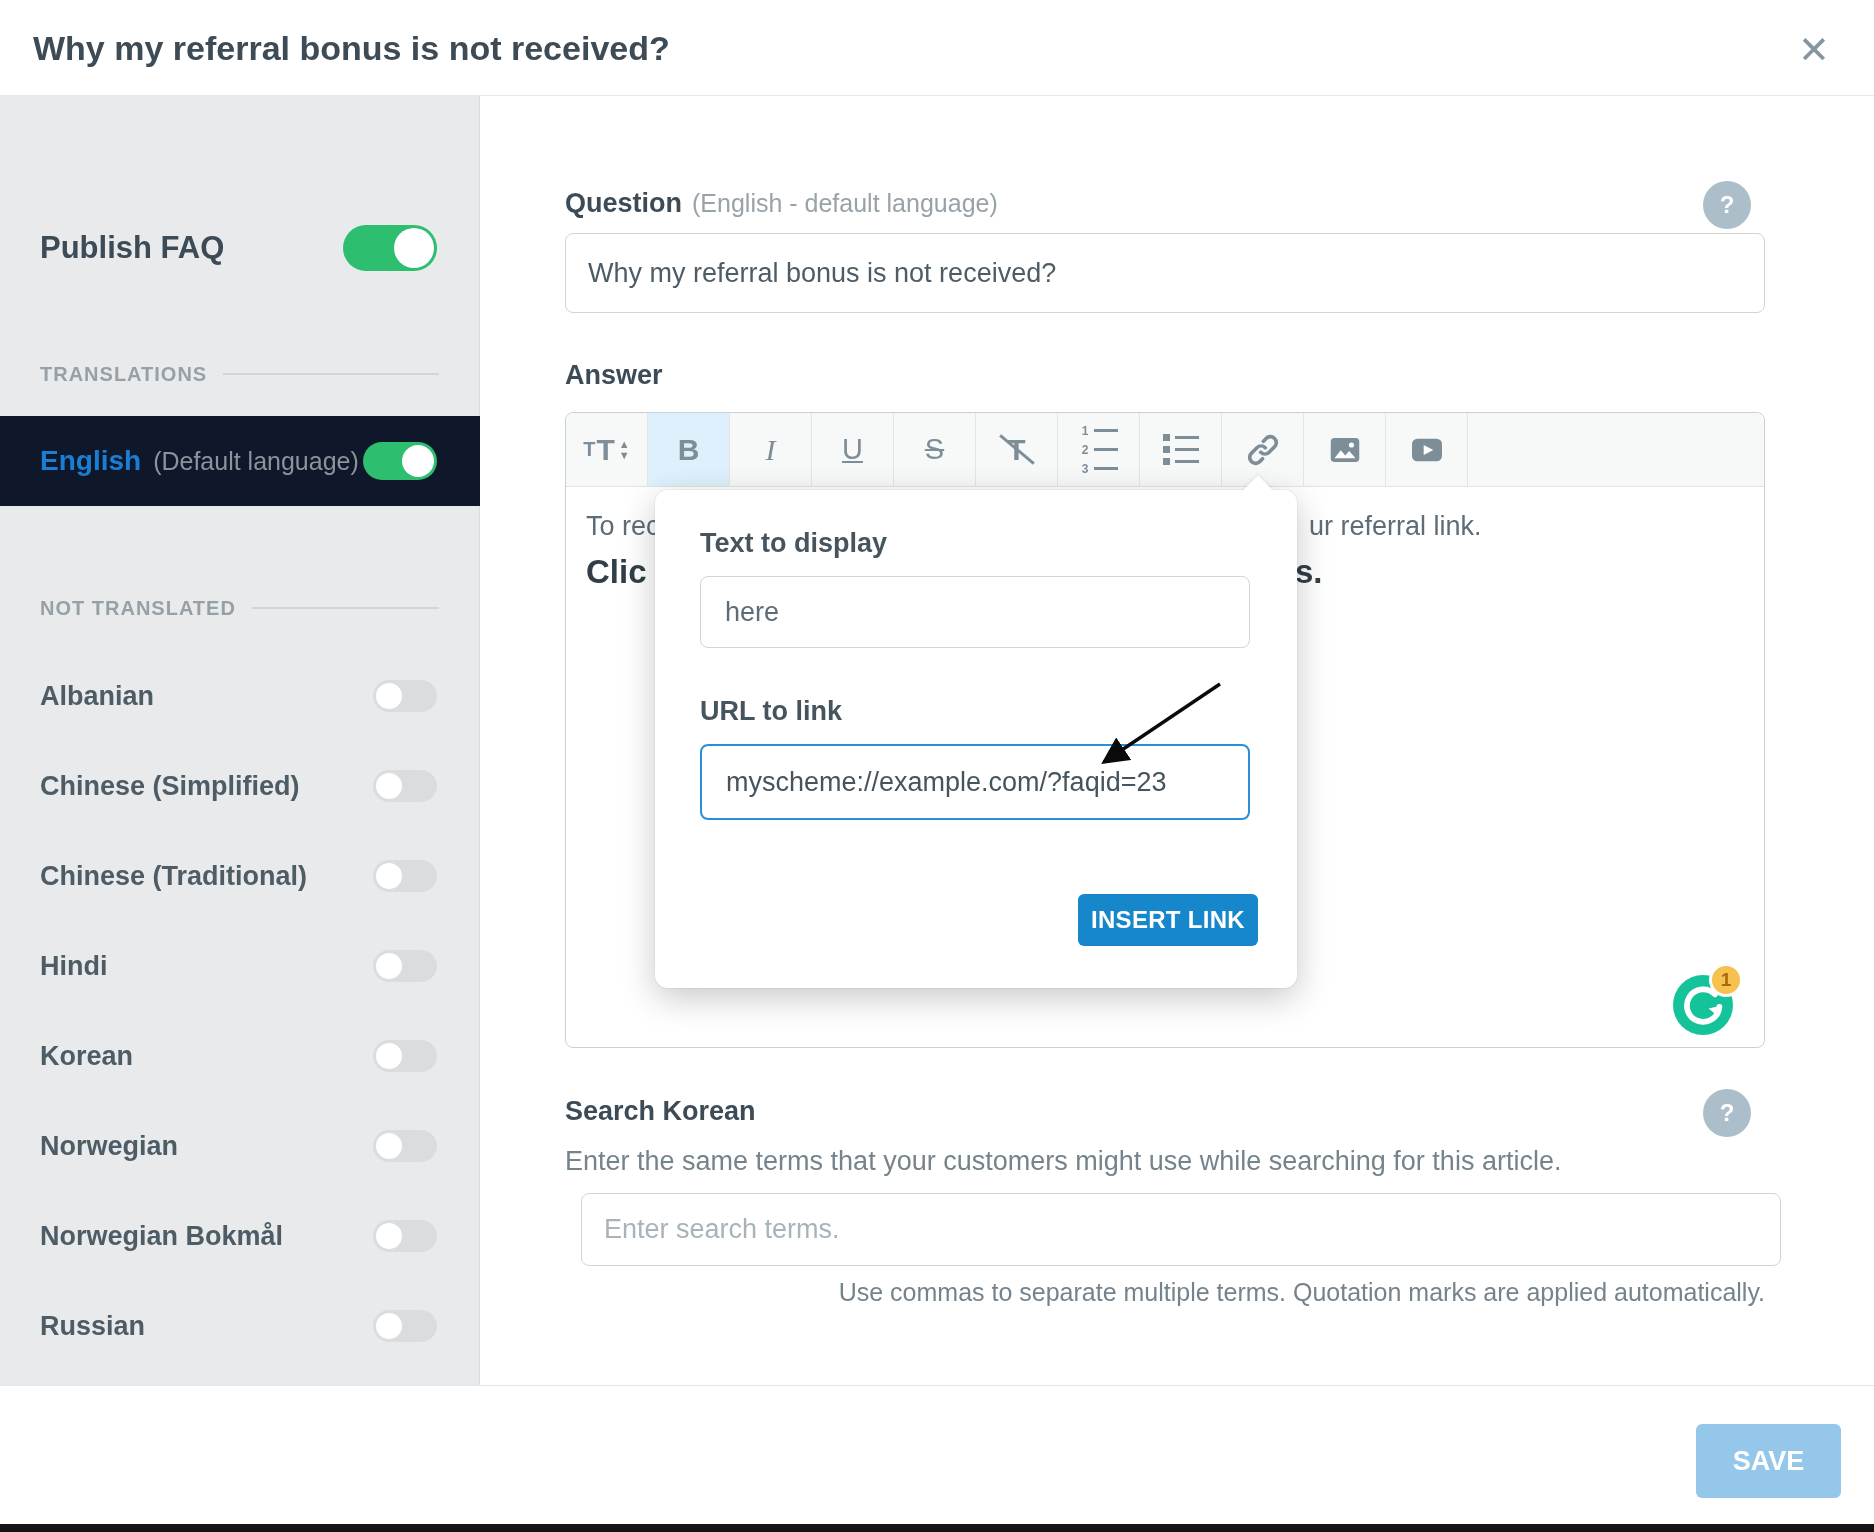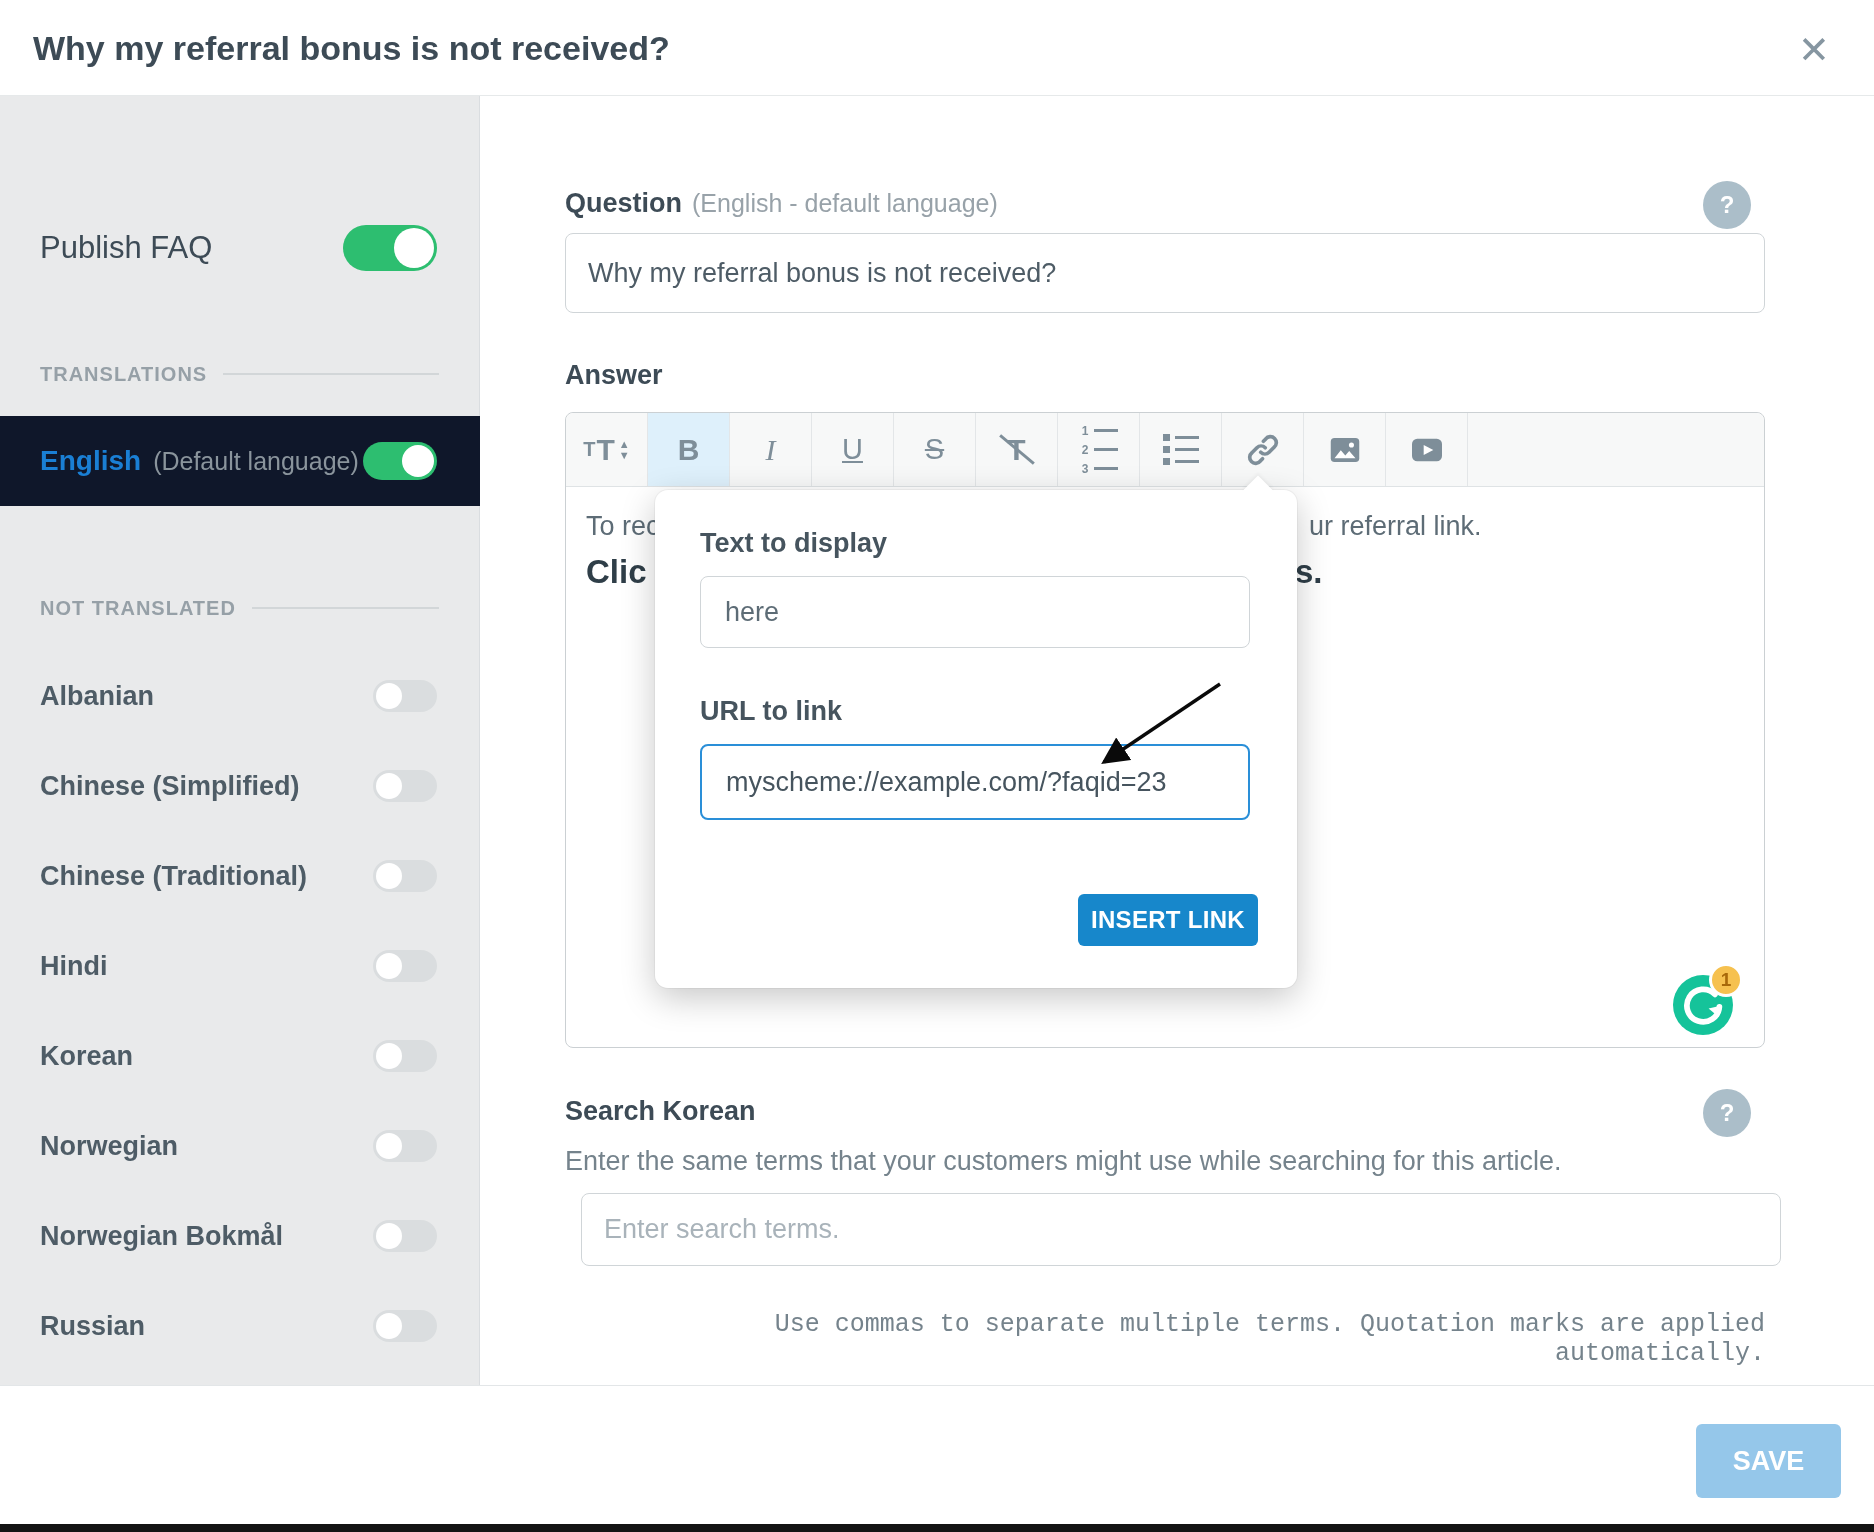--- a/index.html
+++ b/index.html
@@ -17,21 +17,21 @@
                font-size:34px; font-weight:bold; color:#3d4b56; }
   .hdr-close { position:absolute; left:1786px; top:22px; width:56px; height:56px;
                display:flex; align-items:center; justify-content:center;
                font-size:38px; color:#8696a1; cursor:pointer; }
 
   
   .sidebar { position:absolute; left:0; top:96px; width:480px; height:1289px;
              background:#e9eaeb; border-right:1px solid #dadde0; }
   .publish-row { position:absolute; left:0; top:106px; width:480px; height:92px; }
   .publish-label { position:absolute; left:40px; top:0; height:92px; display:flex; align-items:center;
-                   font-size:31px; font-weight:normal; color:#3d4b56; }
+                   font-size:31px; font-weight:bold; color:#3d4b56; }
   .sec-hdr { position:absolute; left:40px; right:40px; height:36px; display:flex; align-items:center;
              font-size:20px; font-weight:bold; letter-spacing:1px; color:#96a0a7; }
   .sec-hdr .rule { flex:1; height:2px; background:#d2d6d8; margin-left:16px; }
   .sec-translations { top:260px; }
   .sec-nottranslated { top:494px; }
 
   .english-row { position:absolute; left:0; top:320px; width:480px; height:90px; background:#0f172a;
                  display:flex; align-items:center; cursor:pointer; }
   .english-label { margin-left:40px; font-size:28px; font-weight:bold; color:#1a7fd4; }
   .english-note { margin-left:12px; font-size:25px; color:#8a949c; }
@@ -135,22 +135,22 @@
                 font-weight:bold; letter-spacing:.3px; font-family:"Liberation Sans",sans-serif;
                 cursor:pointer; display:flex; align-items:center; justify-content:center; }
 
   .annot-arrow { position:absolute; left:1060px; top:650px; z-index:60; pointer-events:none; }
 
   
   .s-label { left:565px; top:1096px; }
   .s-help { left:1703px; top:1089px; }
   .s-desc { position:absolute; left:565px; top:1146px; font-size:27px; color:#75838c; }
   .s-input { left:565px; top:1193px; width:1200px; height:73px;margin-left:16px; }
-  .s-helper { position:absolute; left:565px; top:1310px; width:1200px; text-align:right;
-              font-size:25px; color:#75838c;font-family:Liberation Mono, monospace; }
+  .s-helper { position:absolute; left:565px; top:1278px; width:1200px; text-align:right;
+              font-size:25px; color:#75838c; }
 
   
   .footer { position:absolute; left:0; top:1385px; width:1874px; height:139px; background:#fff;
             border-top:1px solid #e3e6e8; z-index:10; }
   .save-btn { position:absolute; left:1696px; top:38px; width:145px; height:74px; background:#95c7ea;
               border:none; border-radius:6px; color:#fff; font-size:27px; font-weight:bold;
               font-family:"Liberation Sans",sans-serif; cursor:pointer;
               display:flex; align-items:center; justify-content:center; }
   .bottom-strip { position:absolute; left:0; top:1524px; width:1874px; height:8px; background:#141414; }
 </style>

